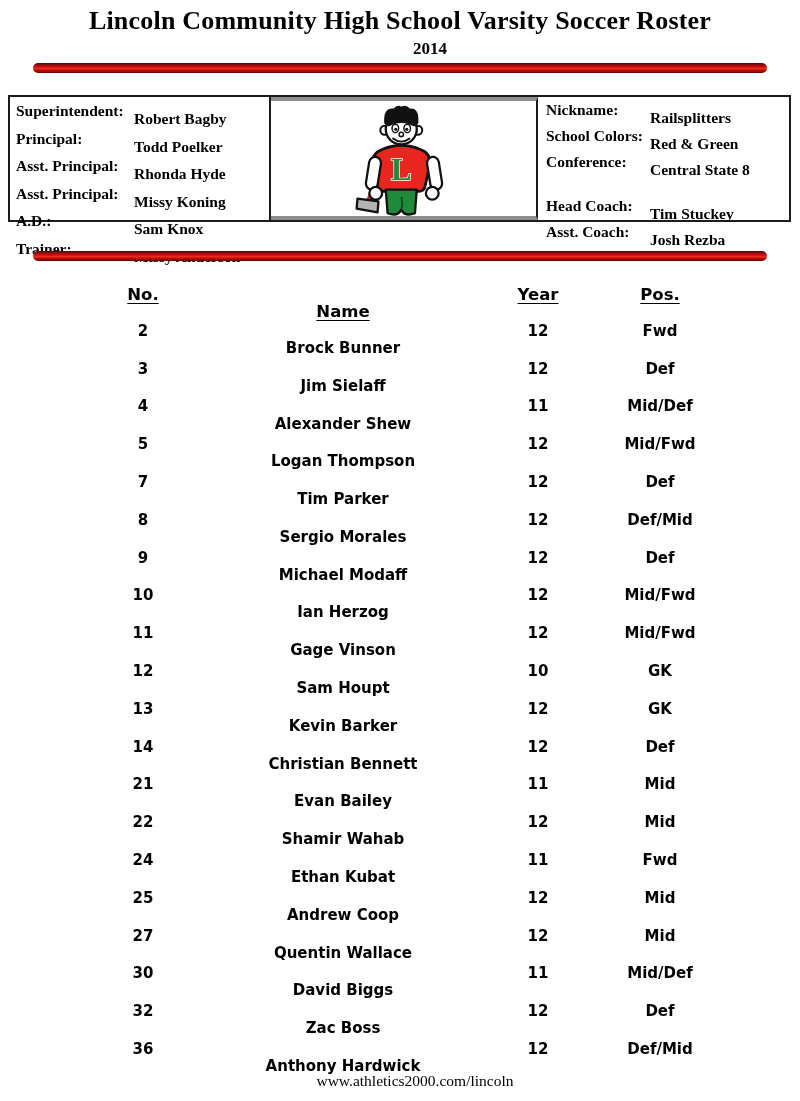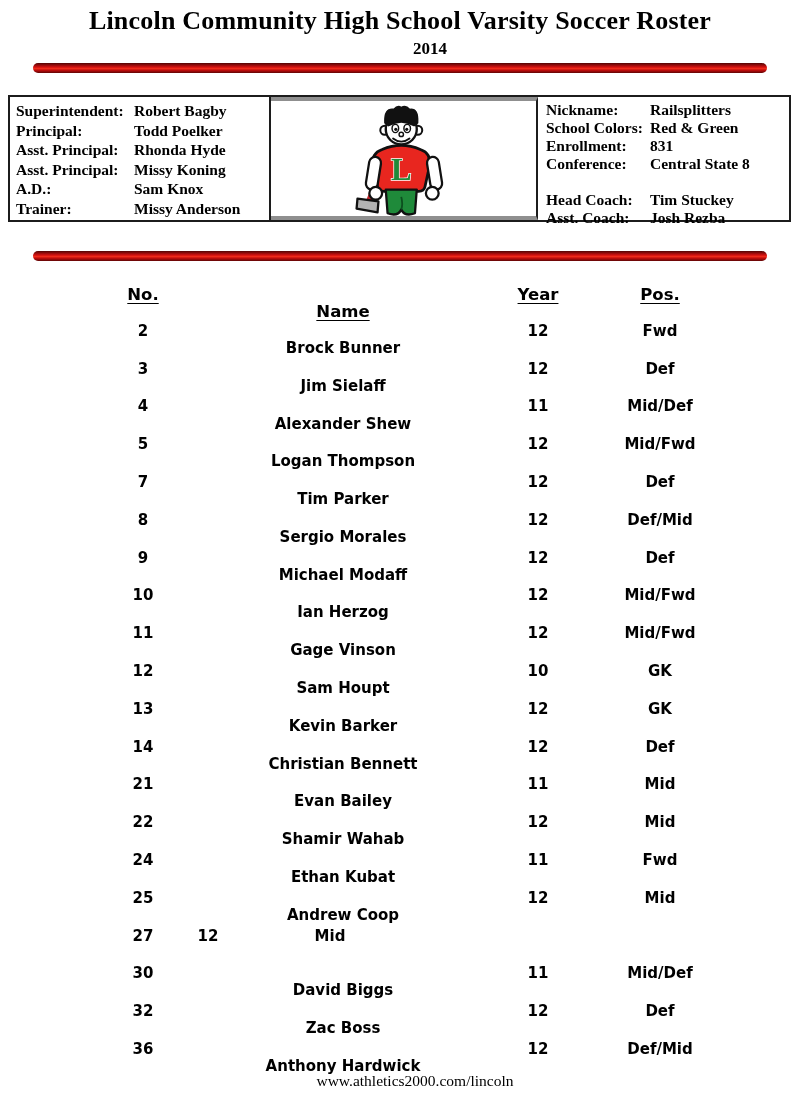--- a/index.html
+++ b/index.html
@@ -30,21 +30,21 @@
   .cell-left  { width:261px; border-right:2px solid #1c1c1c; padding:4px 0 0 6px; }
   .cell-center{ width:267px; border-right:2px solid #1c1c1c;
                 border-top:4px solid #8f8f8f; border-bottom:4px solid #8f8f8f;
                 display:flex; align-items:center; justify-content:center; }
   .cell-right { flex:1; padding:4px 0 0 8px; }
   .info-row { display:flex; font-weight:bold; }
   .cell-left  .info-row { font-size:15.5px; line-height:19.5px; }
   .cell-right .info-row { font-size:15.5px; line-height:18px; }
   .cell-left  .info-label { width:118px; flex:none; }
   .cell-right .info-label { width:104px; flex:none; }
-  .info-value { white-space:nowrap; }
+  .info-value { white-space:nowrap;margin-top:8px; }
   .info-row.blank { height:18px; }
 
   .roster { position:absolute; top:276px; left:108px; width:604px; }
   .r-row {
     display:flex; height:37.8px; align-items:center;
     font-family:"DejaVu Sans", sans-serif; font-weight:bold; font-size:15px;
   }
   .r-header { height:36px; font-size:16.5px; }
   .r-header .r-cell { text-decoration:underline; text-underline-offset:3px; }
   .c-no   { width:70px;  text-align:center; flex:none; }
@@ -131,24 +131,20 @@
   <div class="info-cell cell-right" id="info-right">
       <div class="info-row">
         <span class="info-label">Nickname:</span>
         <span class="info-value">Railsplitters</span>
       </div>
       <div class="info-row">
         <span class="info-label">School Colors:</span>
         <span class="info-value">Red &amp; Green</span>
       </div>
       <div class="info-row">
-        <span class="info-label">Enrollment:</span>
-        <span class="info-value">831</span>
-      </div>
-      <div class="info-row">
         <span class="info-label">Conference:</span>
         <span class="info-value">Central State 8</span>
       </div>
       <div class="info-row blank">
         <span class="info-label"></span>
         <span class="info-value"></span>
       </div>
       <div class="info-row">
         <span class="info-label">Head Coach:</span>
         <span class="info-value">Tim Stuckey</span>
@@ -261,20 +257,21 @@
         <div class="r-cell c-pos">Fwd</div>
       </div>
       <div class="r-row">
         <div class="r-cell c-no">25</div>
         <div class="r-cell c-name">Andrew Coop</div>
         <div class="r-cell c-year">12</div>
         <div class="r-cell c-pos">Mid</div>
       </div>
       <div class="r-row">
         <div class="r-cell c-no">27</div>
+        <div class="r-cell c-name">Quentin Wallace</div>
         <div class="r-cell c-year">12</div>
         <div class="r-cell c-pos">Mid</div>
       </div>
       <div class="r-row">
         <div class="r-cell c-no">30</div>
         <div class="r-cell c-name">David Biggs</div>
         <div class="r-cell c-year">11</div>
         <div class="r-cell c-pos">Mid/Def</div>
       </div>
       <div class="r-row">

